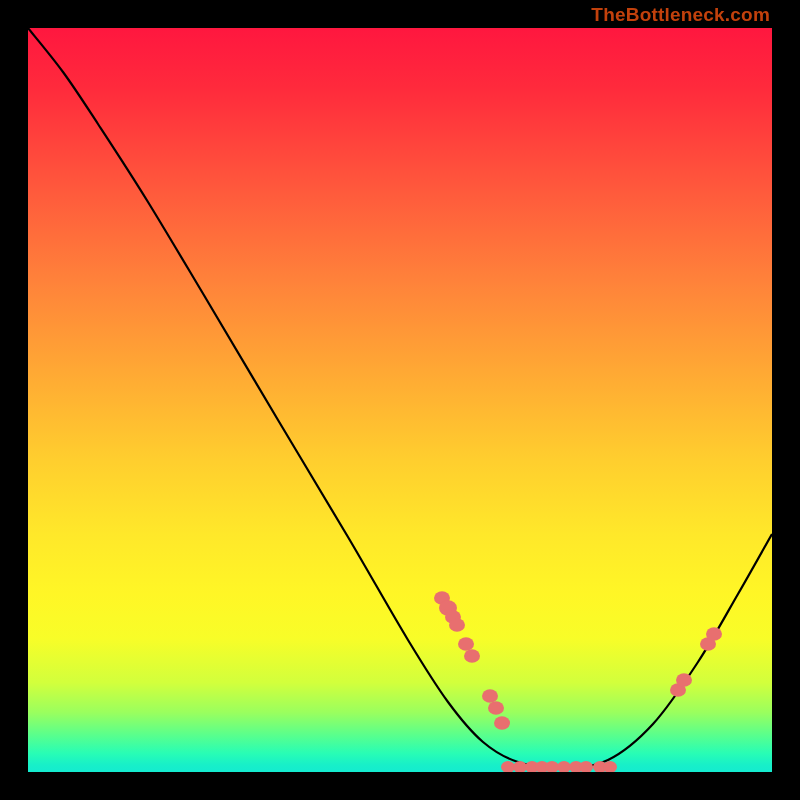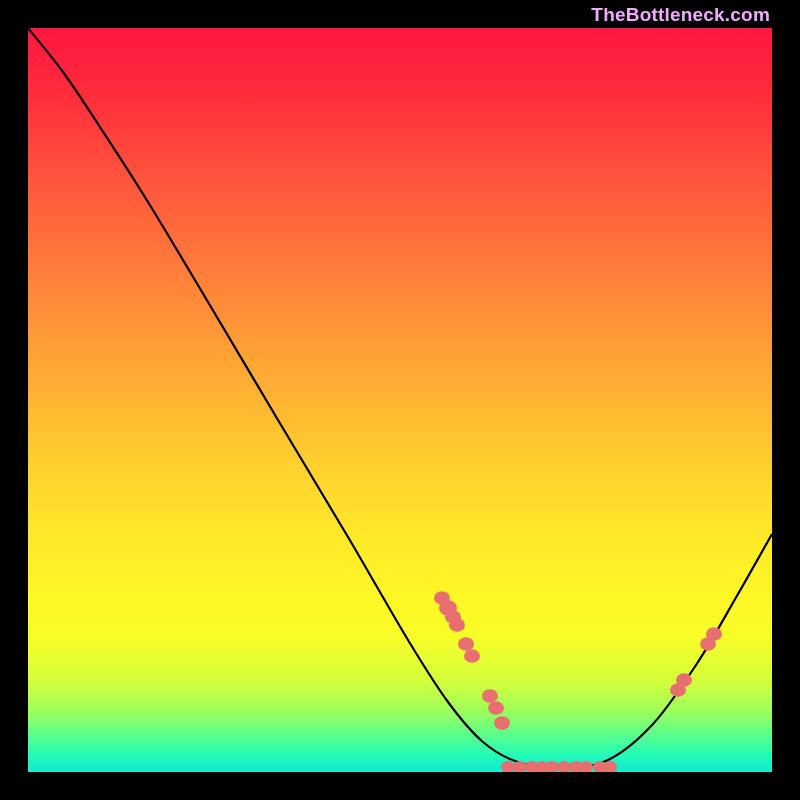--- a/index.html
+++ b/index.html
@@ -41,21 +41,21 @@
       #14ebd0 100%
     );
   }
   .watermark {
     position: absolute;
     top: 4px;
     right: 30px;
     font-family: Arial, Helvetica, sans-serif;
     font-size: 19px;
     font-weight: bold;
-    color: #f0abfc;
+    color: #c2410c;
     letter-spacing: 0.2px;
   }
   .curve-svg {
     position: absolute;
     left: 0;
     top: 0;
     width: 744px;
     height: 744px;
   }
   .curve-path {

